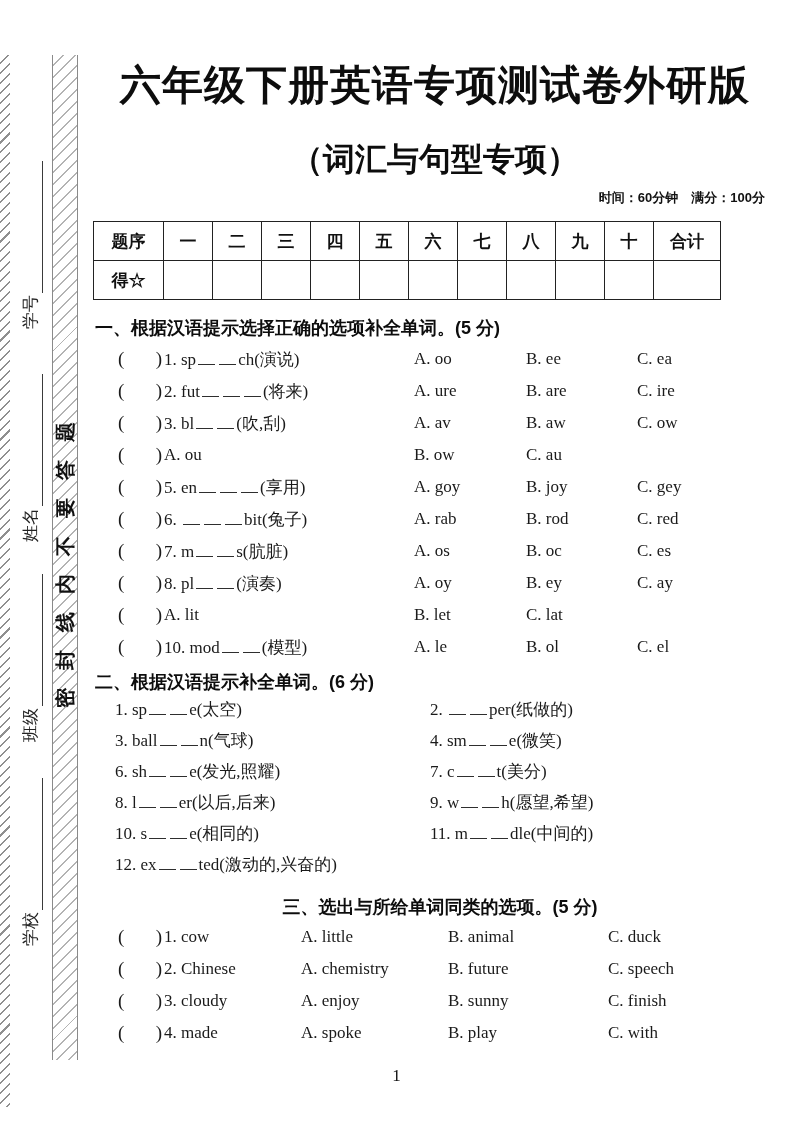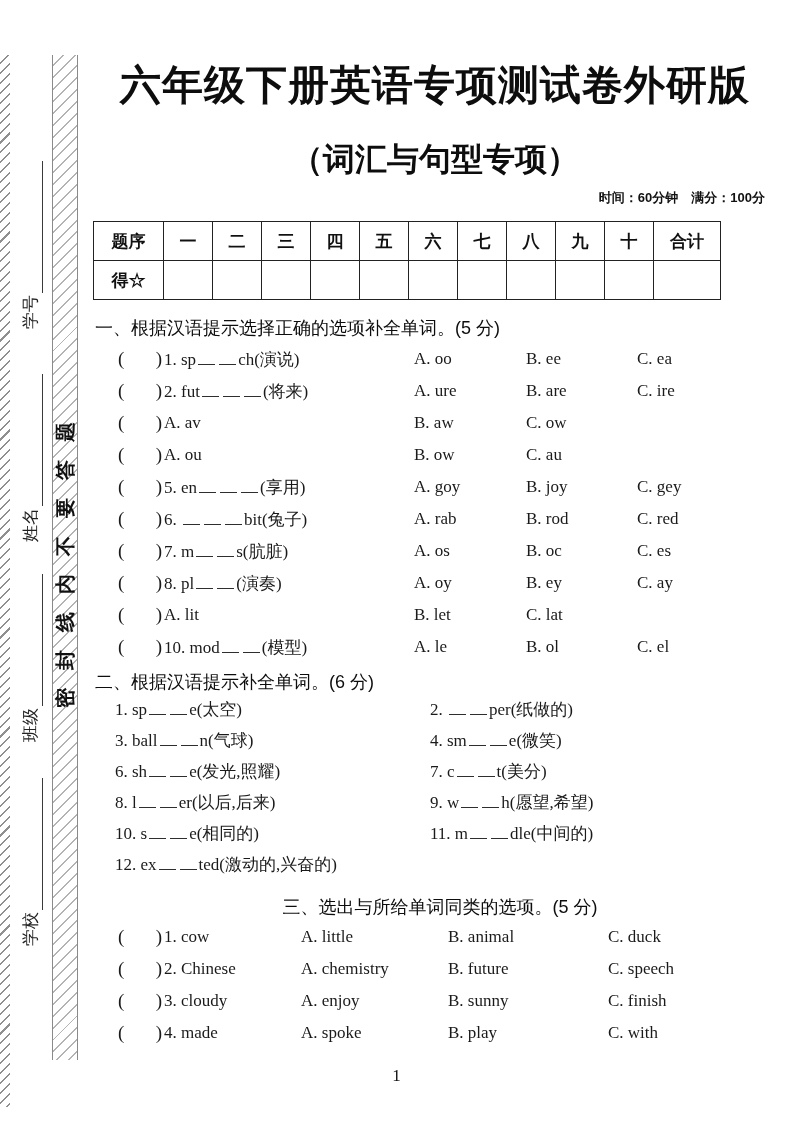--- a/index.html
+++ b/index.html
@@ -59,21 +59,21 @@
     border:1.3px solid #222;height:36px;text-align:center;vertical-align:middle;
     font-family:"Liberation Sans",sans-serif;font-weight:bold;font-size:17px;color:#111;
     overflow:hidden;
   }
   td:first-child{width:67px;}
   td:last-child{width:64px;}
 
   
   .sec-title{
     left:95px;right:8px;
-    font-family:"Liberation Sans",sans-serif;font-weight:400;font-size:18px;color:#0d0d0d;
+    font-family:"Liberation Sans",sans-serif;font-weight:700;font-size:18px;color:#0d0d0d;
     white-space:nowrap;
   }
   .t1{top:316px;} .t2{top:670px;} .t3{top:895px;text-align:center;}
 
   .items{left:95px;width:690px;font-size:17px;}
   .i1{top:343px;} .i2{top:694px;} .i3{top:921px;}
 
   .qrow{display:grid;align-items:center;margin-left:23px;height:32px;}
   .g1{grid-template-columns:46px 250px 112px 111px 1fr;}
   .g3{grid-template-columns:46px 137px 147px 160px 1fr;}
@@ -170,20 +170,21 @@
       <span class="stem"><span>2. fut</span><span class="blank"></span><span class="blank"></span><span class="blank"></span><span>(将来)</span></span>
       <span class="opt">A. ure</span>
       <span class="opt">B. are</span>
       <span class="opt">C. ire</span>
     </div>
     <div class="qrow g1">
       <span class="bracket">
         <span>(</span>
         <span>)</span>
       </span>
+      <span class="stem"><span>3. bl</span><span class="blank"></span><span class="blank"></span><span>(吹,刮)</span></span>
       <span class="opt">A. av</span>
       <span class="opt">B. aw</span>
       <span class="opt">C. ow</span>
     </div>
     <div class="qrow g1">
       <span class="bracket">
         <span>(</span>
         <span>)</span>
       </span>
       <span class="opt">A. ou</span>

